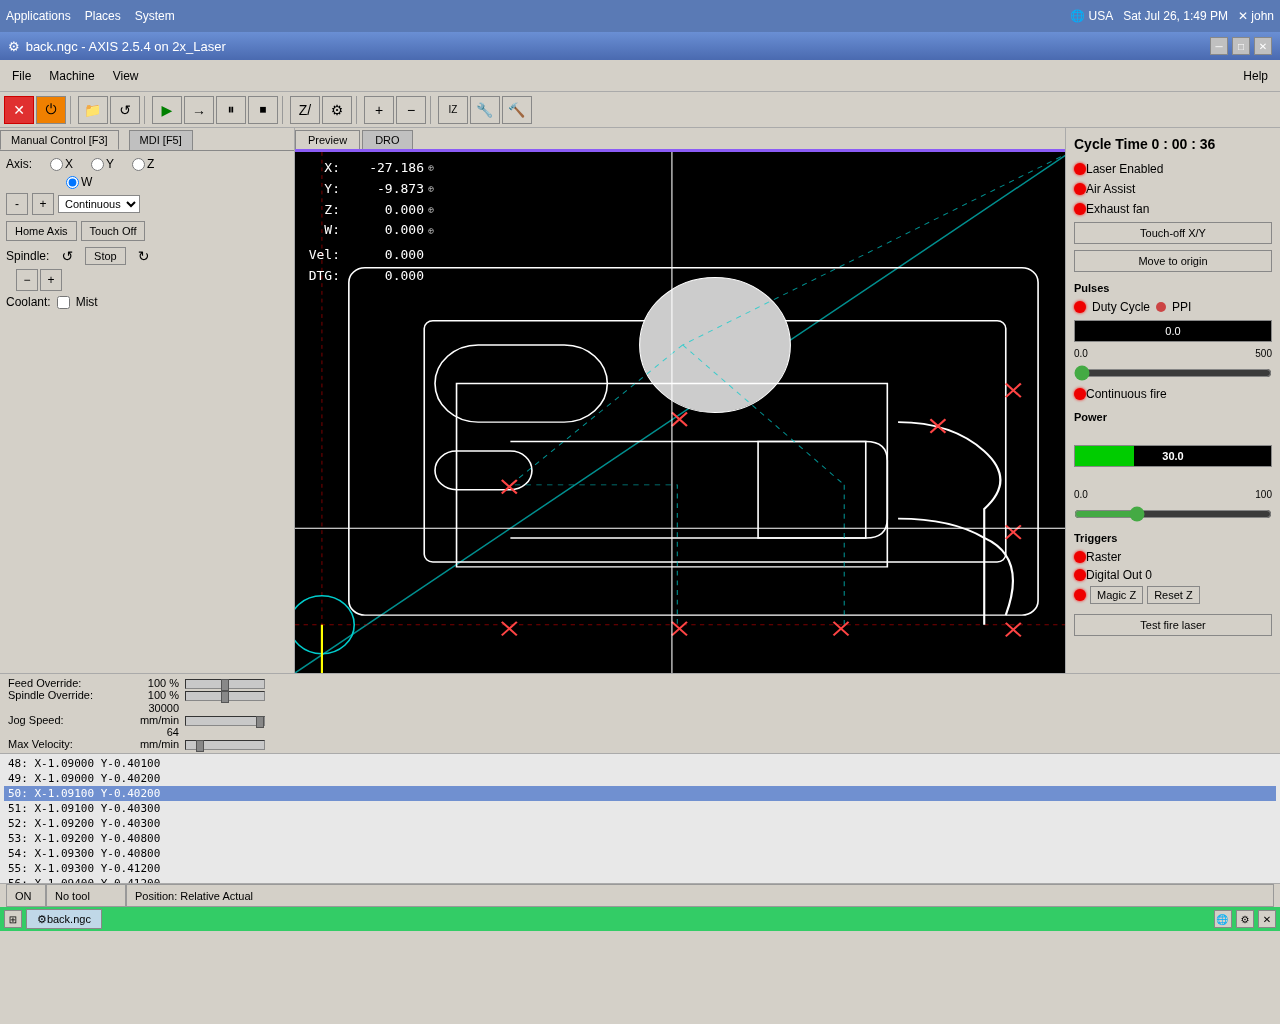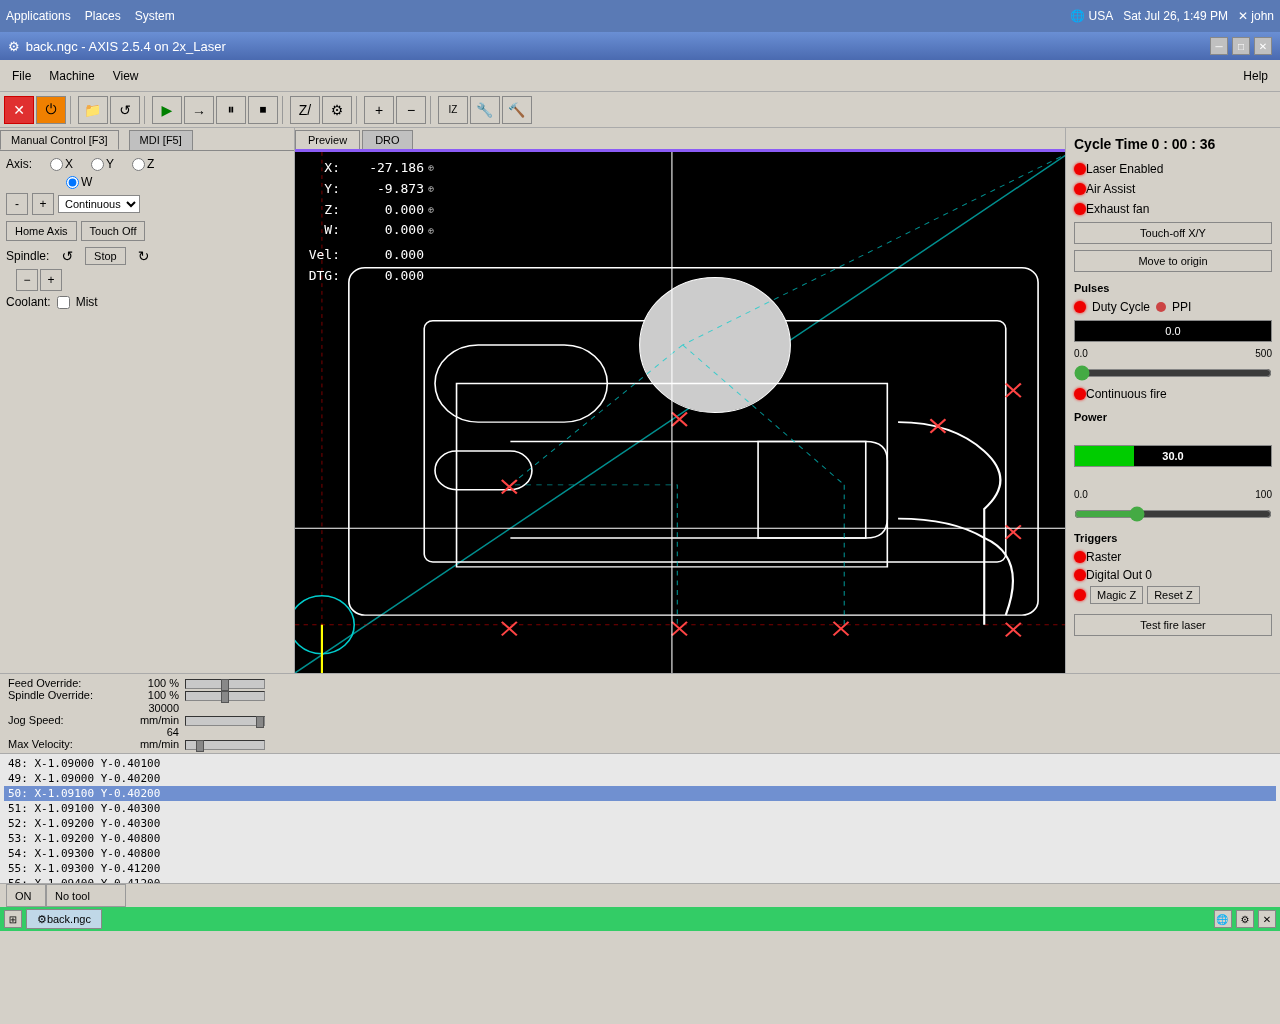--- a/index.html
+++ b/index.html
@@ -787,20 +787,21 @@
       <div class="code-line">52:  X-1.09200 Y-0.40300</div>
       <div class="code-line">53:  X-1.09200 Y-0.40800</div>
       <div class="code-line">54:  X-1.09300 Y-0.40800</div>
       <div class="code-line">55:  X-1.09300 Y-0.41200</div>
       <div class="code-line">56:  X-1.09400 Y-0.41200</div>
     </div>
 
   <div id="status-bar">
     <div class="status-seg status-on">ON</div>
     <div class="status-seg status-tool">No tool</div>
+    <div class="status-seg status-pos">Position: Relative Actual</div>
   </div>
 </div>
 
 <div id="taskbar">
   <div class="taskbar-icon">⊞</div>
   <div class="taskbar-window">
     <span>⚙ </span>
     <span>back.ngc</span>
   </div>
   <div class="taskbar-right">

